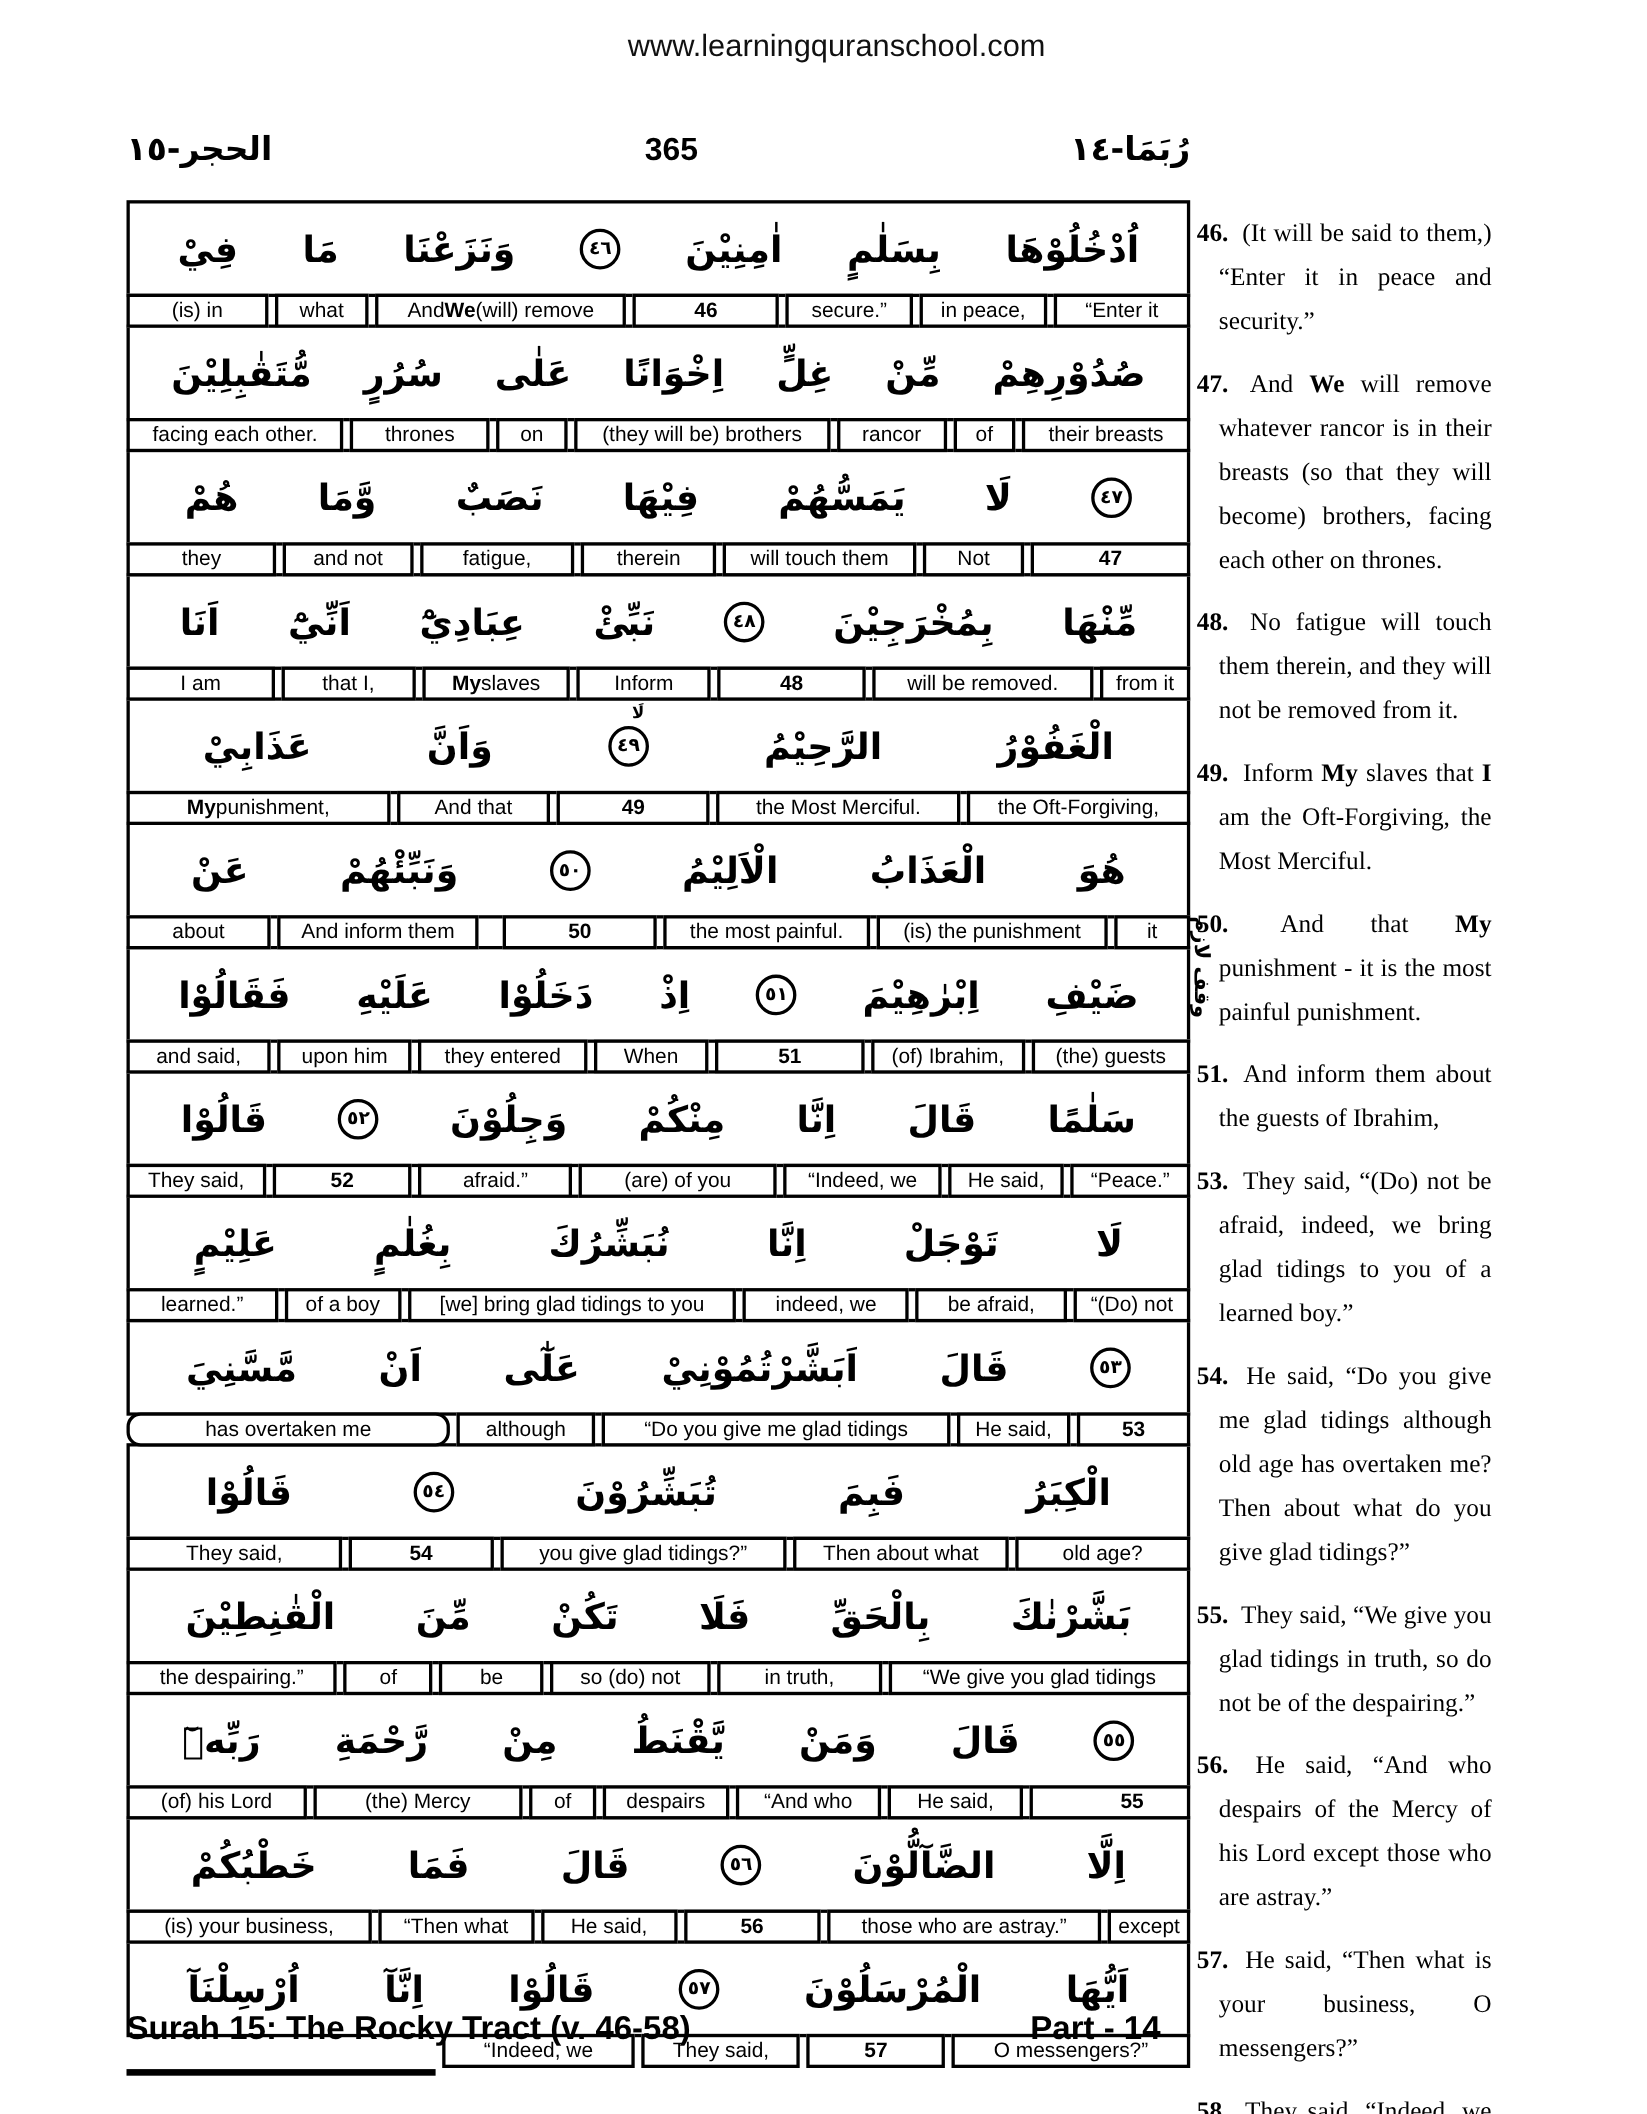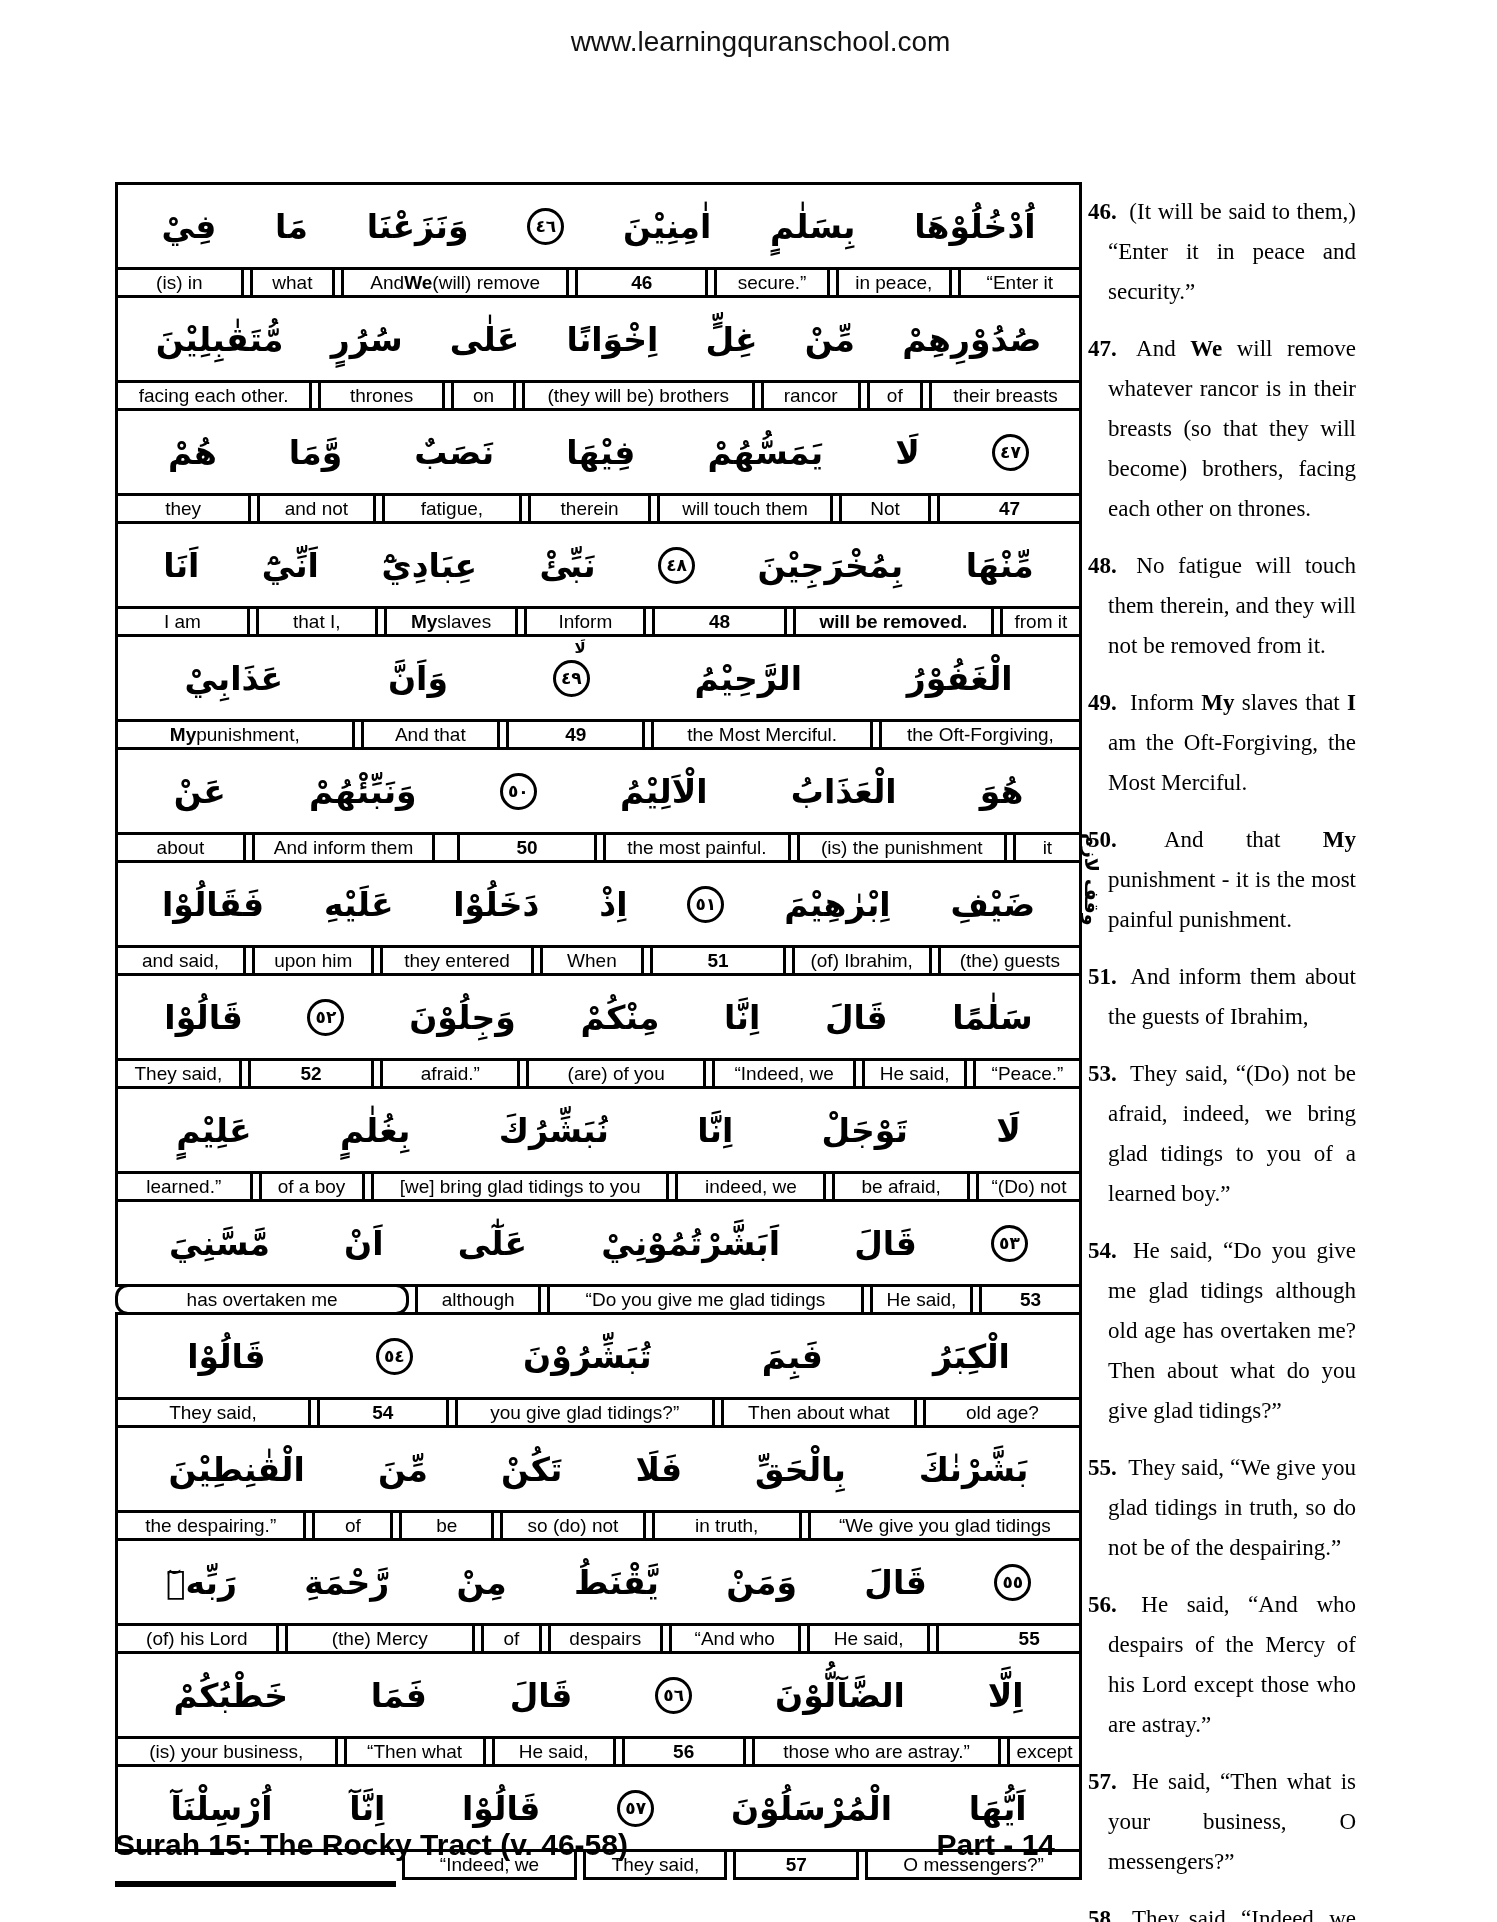--- a/index.html
+++ b/index.html
@@ -45,20 +45,25 @@
             display:flex; justify-content:space-between;
             font-weight:bold; font-size:30px; }
 </style>
 </head>
 <body>
 
 <div class="page">
 
   <div class="url">www.learningquranschool.com</div>
 
+  <div class="hdr">
+    <span class="ar">الحجر-١٥</span>
+    <span class="pg">365</span>
+    <span class="ar">رُبَمَا-١٤</span>
+  </div>
 
   <div class="grid" id="grid-rows">
     <div class="waqf">وقف لازم</div>
   <div class="arow">
         <span class="aw">اُدْخُلُوْهَا</span>
         <span class="aw">بِسَلٰمٍ</span>
         <span class="aw">اٰمِنِيْنَ</span>
         <span class="vc">٤٦</span>
         <span class="aw">وَنَزَعْنَا</span>
         <span class="aw">مَا</span>
@@ -123,21 +128,21 @@
         <span class="aw">اَنَا</span>
       </div>
       <div class="erow">
         <div class="ecell" style="flex-grow: 14;">I am</div>
         <div class="ecell" style="flex-grow: 12.5;">that I,</div>
         <div class="ecell" style="flex-grow: 14;"><b>My</b> slaves</div>
         <div class="ecell" style="flex-grow: 12.5;">Inform</div>
         <div class="ecell" style="flex-grow: 14;">
           <b>48</b>
         </div>
-        <div class="ecell" style="flex-grow: 21.5; font-weight: bold;">will be removed.</div>
+        <div class="ecell" style="flex-grow: 21.5;">will be removed.</div>
         <div class="ecell" style="flex-grow: 8;">from it</div>
       </div>
       <div class="arow">
         <span class="aw">الْغَفُوْرُ</span>
         <span class="aw">الرَّحِيْمُ</span>
         <span class="vc">٤٩<i class="vla">لَا</i></span>
         <span class="aw">وَاَنَّ</span>
         <span class="aw">عَذَابِيْ</span>
       </div>
       <div class="erow">

